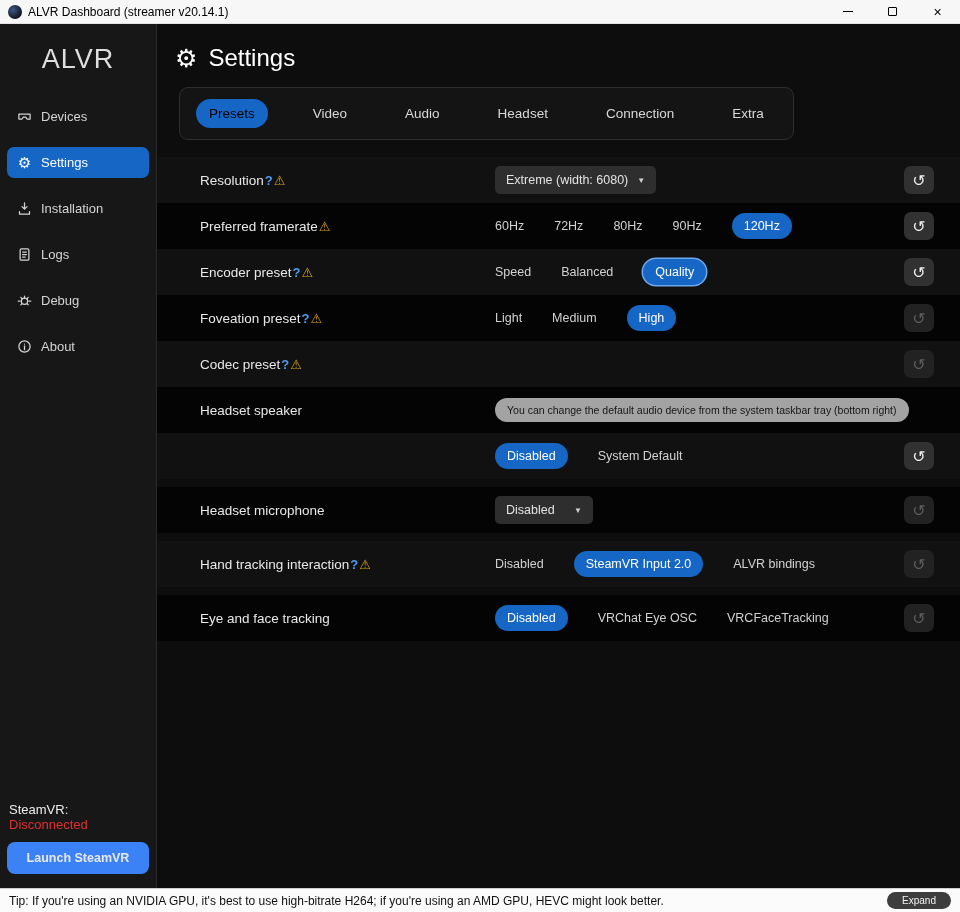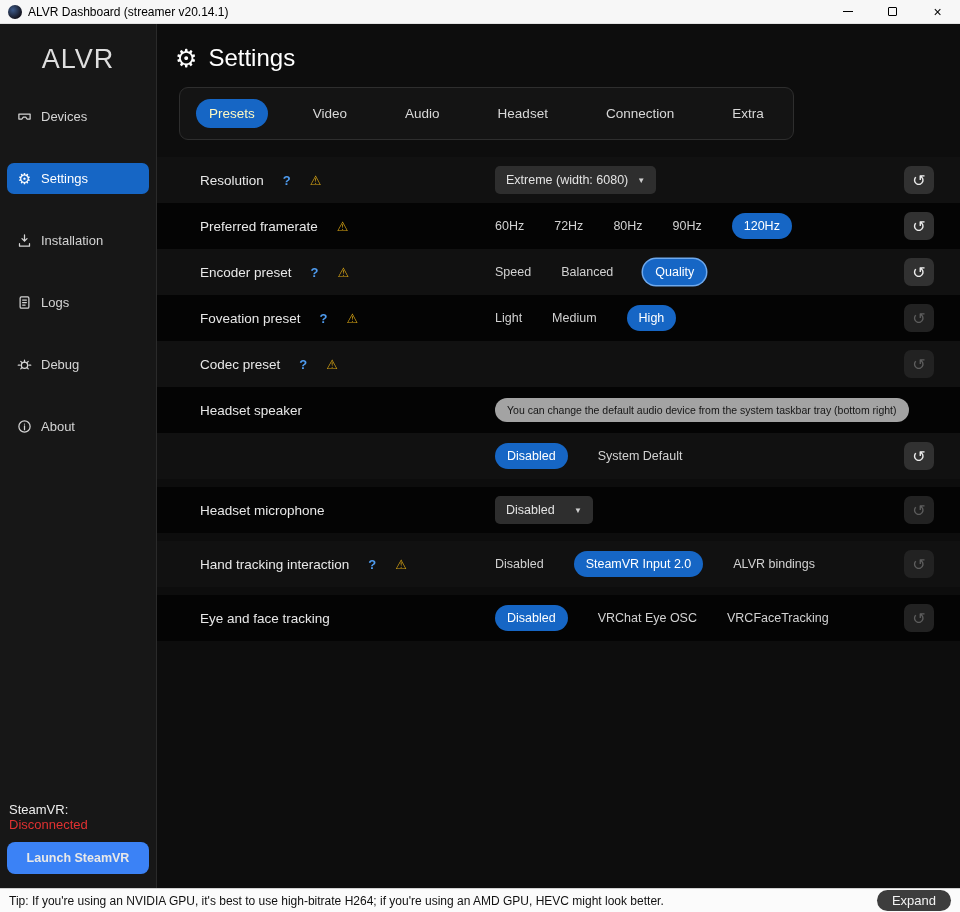--- a/index.html
+++ b/index.html
@@ -14,64 +14,64 @@
   .min-glyph { display:inline-block; width:10px; border-top:1px solid #000; }
   .max-glyph { display:inline-block; width:9px; height:9px; border:1px solid #000; border-radius:1px; }
   .close-glyph { font-size:14px; line-height:1; }
 
   
   .frame { display:flex; height:864px; }
 
   
   .sidebar { width:157px; background:#171717; border-right:1px solid #2a2a2a; display:flex; flex-direction:column; flex:0 0 auto; }
   .logo { color:#dedede; font-size:27px; letter-spacing:1px; text-align:center; margin:20px 0 26px; }
-  .nav { display:flex; flex-direction:column; gap:31px; padding:0 7px; }
+  .nav { display:flex; flex-direction:column; gap:15px; padding:0 7px; }
   .nav-item { display:flex; align-items:center; gap:9px; color:#d4d4d4; font-size:13px; padding:8px 10px; border-radius:7px; cursor:default; }
   .nav-item.active { background:#1666c5; color:#ffffff; }
   .nav-ic { width:15px; height:15px; display:inline-flex; align-items:center; justify-content:center; flex:0 0 auto; }
   .nav-ic svg { width:15px; height:15px; stroke:currentColor; fill:none; stroke-width:2; stroke-linecap:round; stroke-linejoin:round; }
   .gear-char { font-size:15px; line-height:1; }
   .sidebar-bottom { margin-top:auto; padding:10px 7px 14px; }
   .steamvr-line { font-size:13px; color:#ededed; margin:0 0 10px 2px; }
   .status-red { color:#e03131; }
   .launch-btn { width:100%; background:#3b82f6; color:#e8e8e8; font-size:12.5px; padding:9px 0; border-radius:8px; text-align:center; cursor:default;font-weight:bold; }
 
   
   .content { flex:1; position:relative; overflow:hidden; background:#0d0d0d; }
   .page-header { display:flex; align-items:center; gap:11px; margin:20px 0 0 18px; color:#fff; }
   .page-gear { font-size:25px; line-height:1; }
   .page-title { font-size:24px; }
   .tabbar { display:inline-flex; align-items:center; gap:32px; border:1px solid #2e2e2e; background:#141414; border-radius:9px; padding:11px 16px; margin:15px 0 0 22px; }
   .tab { color:#d8d8d8; font-size:13.5px; padding:7px 13px; border-radius:999px; cursor:default; }
-  .tab.active { background:#1666c5; color:#fef9c3; }
+  .tab.active { background:#1666c5; color:#000000; }
 
   .rows { margin-top:17px; }
   .row { display:flex; align-items:center; height:46px; padding:0 26px 0 43px; }
   .shade-a { background:#111111; }
   .shade-b { background:#040404; }
   .gap-above { margin-top:8px; }
-  .row-label { width:295px; flex:0 0 auto; display:flex; align-items:center; gap:19px; }
+  .row-label { width:295px; flex:0 0 auto; display:flex; align-items:center; gap:1px; }
   .label-text { color:#e8e8e8; font-size:13.5px; }
   .help { color:#4f9cf0; font-size:13px; font-weight:bold; cursor:default; }
   .warn { color:#d9a514; font-size:13px; }
   .controls-area { flex:1; display:flex; align-items:center; gap:30px; }
   .opt { color:#d2d2d2; font-size:12.5px; cursor:default; }
   .pill { padding:6px 12px; border-radius:999px; font-size:12.5px; color:#d2d2d2; cursor:default; }
   .pill.selected { background:#1666c5; color:#fff; }
   .pill.ring { box-shadow:0 0 0 1.5px #6ea9ee; }
   .dropdown { background:#2e2e2e; border-radius:5px; padding:7px 11px; color:#e3e3e3; font-size:12.5px; display:flex; align-items:center; gap:9px; cursor:default; }
   .dropdown.wide-gap { min-width:98px; justify-content:space-between; }
   .dd-arrow { font-size:8px; color:#cfcfcf; }
   .notice { background:#a3a3a3; color:#161616; font-size:10.5px; padding:6px 12px; border-radius:999px; white-space:nowrap; }
   .reset-btn { margin-left:auto; width:30px; height:28px; flex:0 0 auto; border-radius:7px; background:#313131; color:#ececec; display:flex; align-items:center; justify-content:center; font-size:16px; cursor:default; }
   .reset-btn.dim { background:#222222; color:#5d5d5d; }
 
   
   .tipbar { height:24px; background:#fbfbfb; border-top:1px solid #cfcfcf; display:flex; align-items:center; padding:0 9px; font-size:12px; color:#111; }
-  .expand-btn { margin-left:auto; background:#3d3d3d; color:#f2f2f2; font-size:13px; padding:3px 15px; border-radius:999px; cursor:default; }
+  .expand-btn { margin-left:auto; background:#3d3d3d; color:#f2f2f2; font-size:10px; padding:3px 15px; border-radius:999px; cursor:default; }
 </style>
 </head>
 <body>
 
 <div class="titlebar">
   <span class="app-icon"></span>
   <span>ALVR Dashboard (streamer v20.14.1)</span>
   <div class="win-controls">
     <div class="win-btn">
         <span class="min-glyph"></span>

